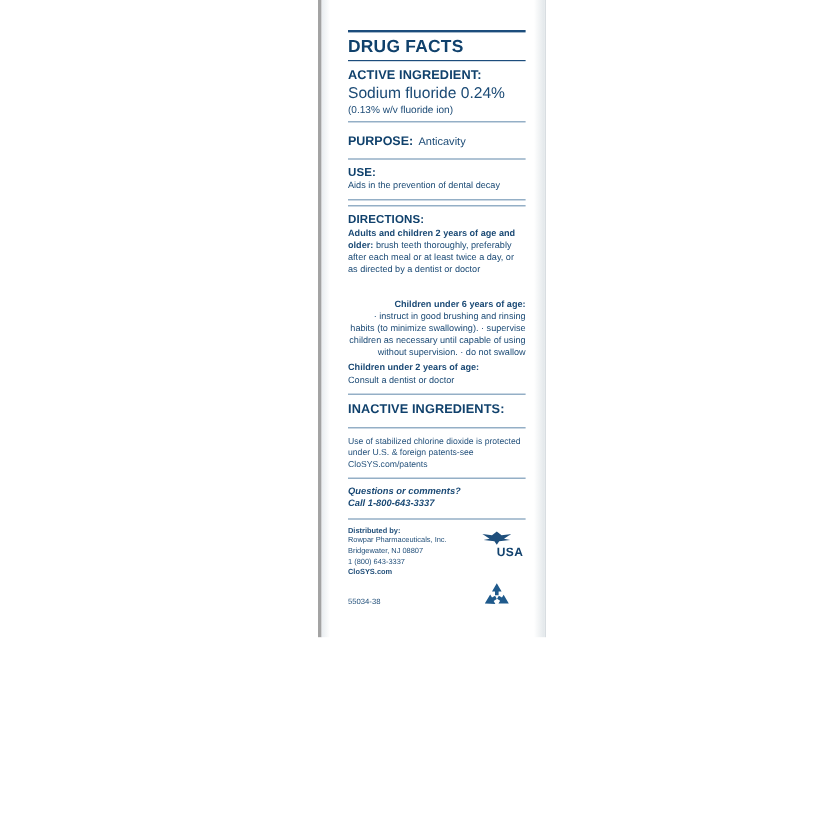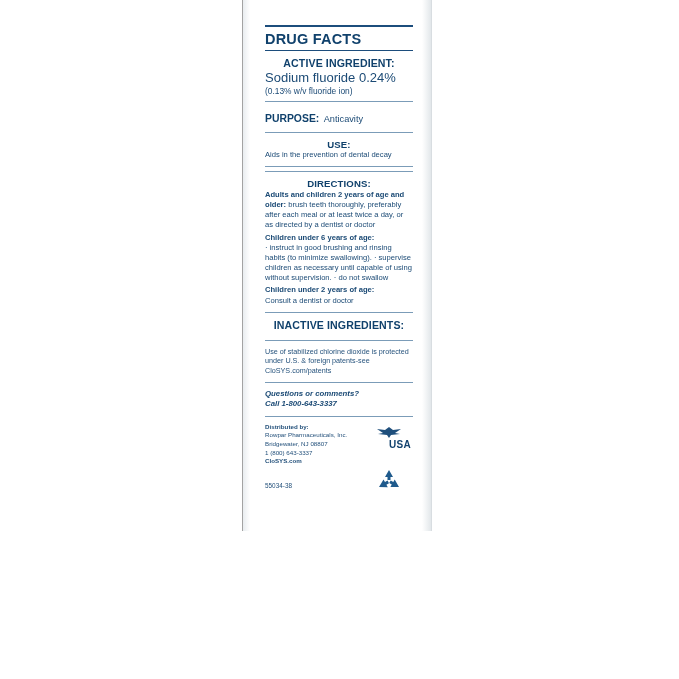--- a/index.html
+++ b/index.html
@@ -8,26 +8,26 @@
   }
   body {
     width: 679px;
     height: 679px;
     background: #ffffff;
     font-family: "Liberation Sans", sans-serif;
     overflow: hidden;
   }
   #package {
     position: absolute;
-    left: 242px;
+    left: 265px;
     top: 0px;
     width: 190px;
     height: 531px;
     background: #ffffff;
-    border-left: 1px solid #a3a3a3;
+    border-left: 3px solid #a3a3a3;
     border-right: 1px solid #d8dde1;
     box-sizing: border-box;
   }
   
   #package::before {
     content: "";
     position: absolute;
     left: 0; top: 0; bottom: 0;
     width: 7px;
     background: linear-gradient(to right, #e9edf0, #ffffff);
@@ -64,21 +64,20 @@
     letter-spacing: 0.2px;
     color: #10416c;
     margin: 0 0 2px 0;
   }
   .head {
     font-size: 9.6px;
     font-weight: bold;
     color: #10416c;
     letter-spacing: 0.1px;
     margin: 0;
-    text-align: center;
   }
   .head.big {
     font-size: 10.6px;
   }
   .body {
     font-size: 7.6px;
     line-height: 1.34;
     color: #1b4a75;
     margin: 0;
     font-weight: normal;
@@ -173,21 +172,21 @@
       <div class="head">USE:</div>
       <div class="body">Aids in the prevention of dental decay</div>
     </div>
     <div class="rule light"></div>
 
     <div class="rule light"></div>
 
     <div class="sect pad-t2 pad-b3">
       <div class="head">DIRECTIONS:</div>
       <div class="body" style="margin-top:1px;"><span class="body bold">Adults and children 2 years of age and older:</span> <span>brush teeth thoroughly, preferably after each meal or at least twice a day, or as directed by a dentist or doctor</span></div>
-      <div class="body" style="margin-top:2px;"><span class="body bold">Children under 6 years of age:</span><br><span>· instruct in good brushing and rinsing habits (to minimize swallowing). · supervise children as necessary until capable of using without supervision. · do not swallow</span></div>
+      <div class="body" style="margin-top:18px;text-align:right;"><span class="body bold">Children under 6 years of age:</span><br><span>· instruct in good brushing and rinsing habits (to minimize swallowing). · supervise children as necessary until capable of using without supervision. · do not swallow</span></div>
       <div class="body" style="margin-top:2px;"><span class="body bold">Children under 2 years of age:</span><br><span>Consult a dentist or doctor</span></div>
     </div>
     <div class="rule light"></div>
 
     <div class="sect pad-t2 pad-b3">
       <div class="head big" style="margin-bottom:3px;">INACTIVE INGREDIENTS:</div>
     </div>
     <div class="rule light"></div>
 
     <div class="sect pad-t2 pad-b3">

